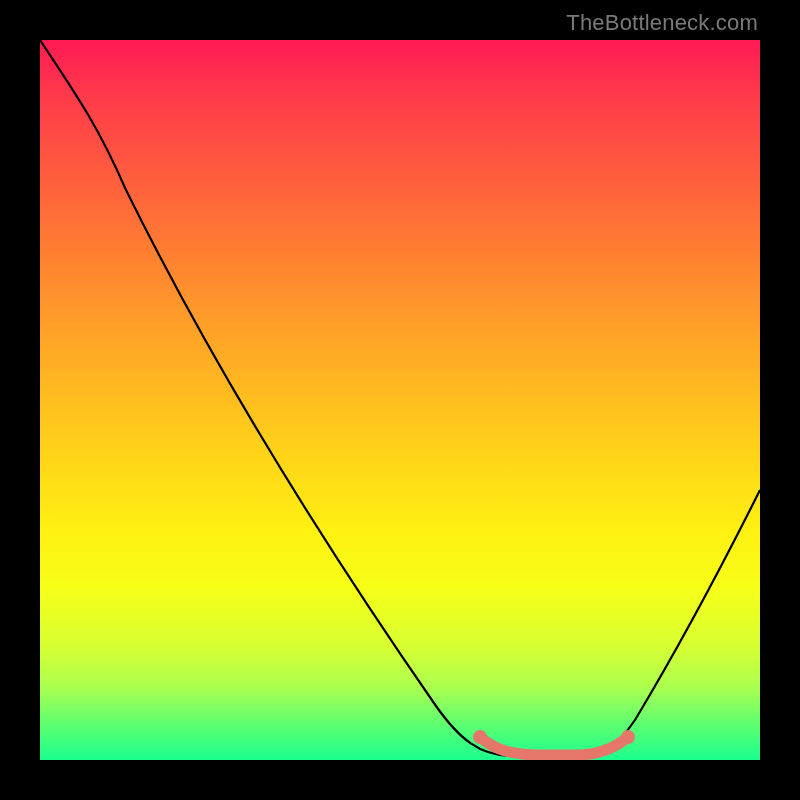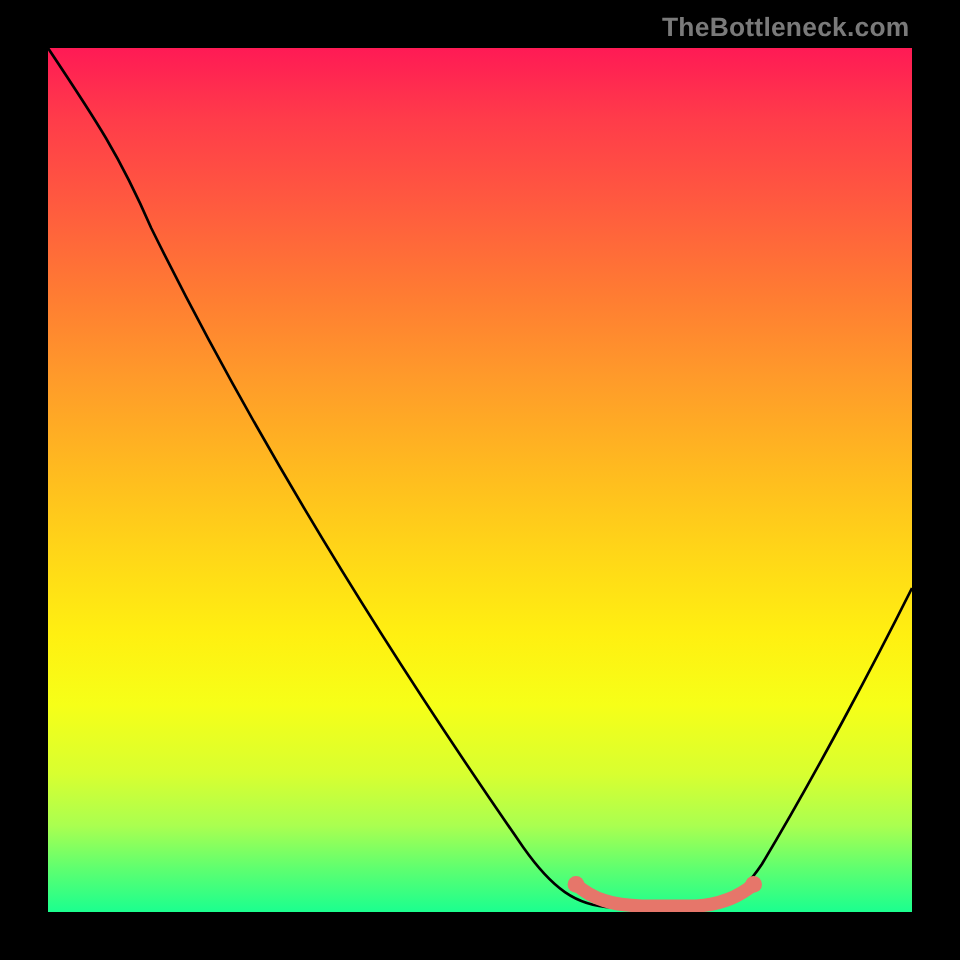--- a/index.html
+++ b/index.html
@@ -47,21 +47,21 @@
     top: 0;
     width: 720px;
     height: 720px;
   }
   .watermark {
     position: absolute;
     top: 10px;
     right: 42px;
     color: #7a7a7a;
     font-size: 22px;
-    font-weight: 700;
+    font-weight: 400;
     letter-spacing: 0.2px;
   }
 </style>
 </head>
 <body>
 
 <div class="frame">
 
   <div class="watermark">TheBottleneck.com</div>
 

